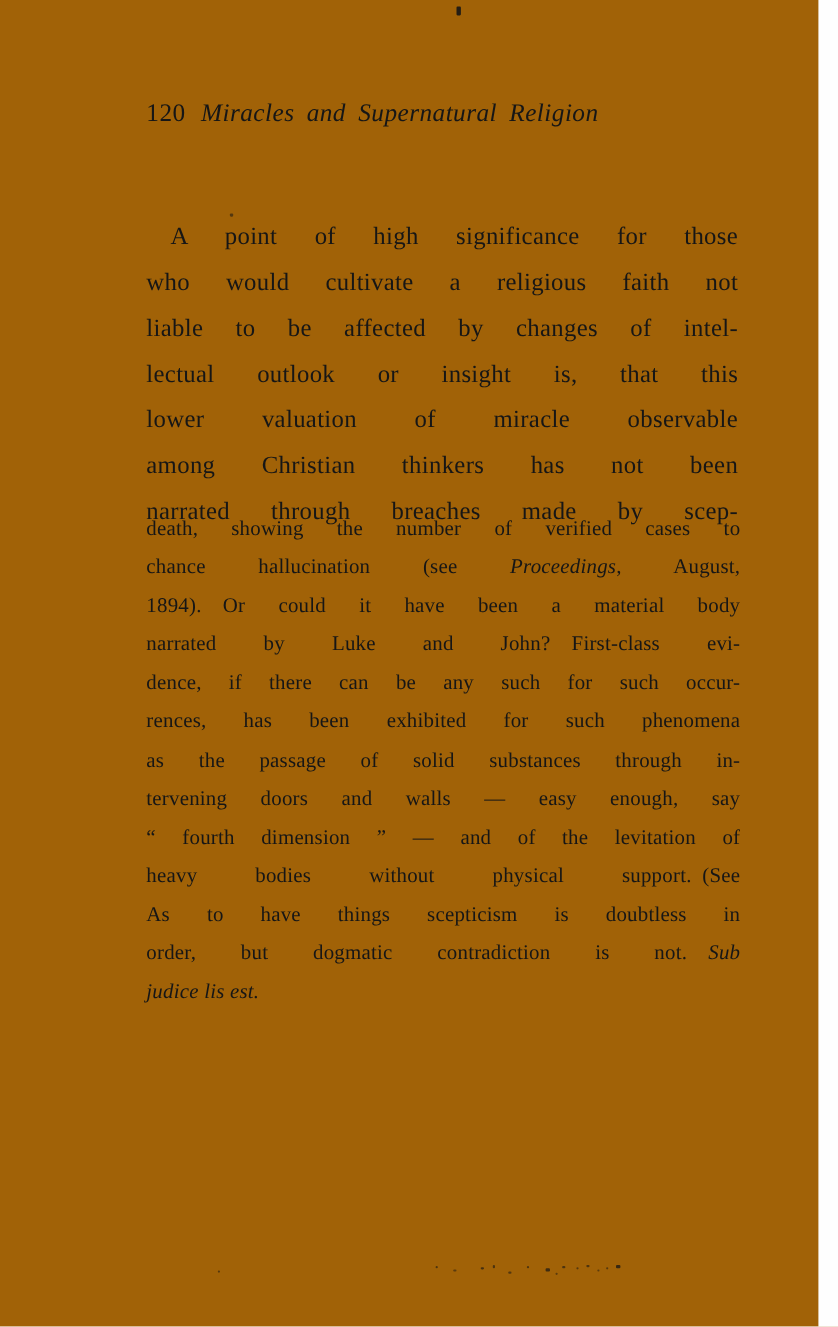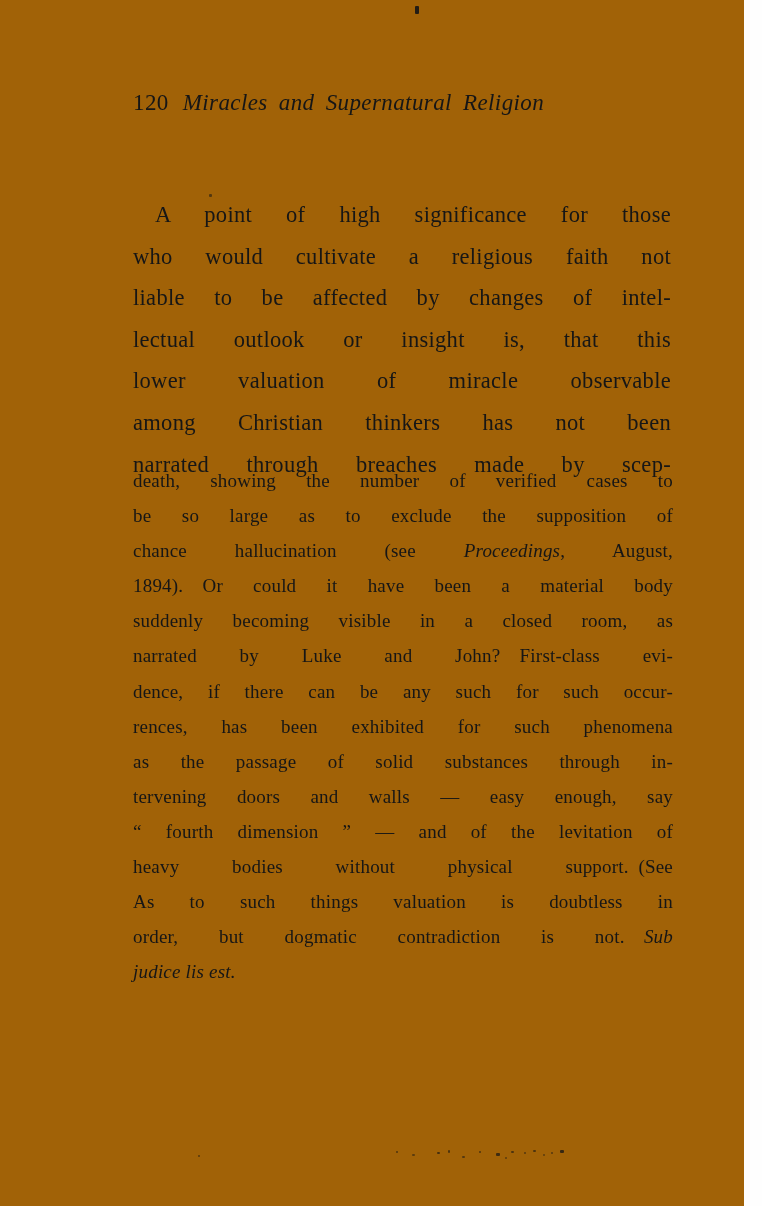--- a/index.html
+++ b/index.html
@@ -84,32 +84,30 @@
       <div class="tline"><span>who would cultivate a religious faith not</span></div>
       <div class="tline"><span>liable to be affected by changes of intel-</span></div>
       <div class="tline"><span>lectual outlook or insight is, that this</span></div>
       <div class="tline"><span>lower valuation of miracle observable</span></div>
       <div class="tline"><span>among Christian thinkers has not been</span></div>
       <div class="tline"><span>narrated through breaches made by scep-</span></div>
     </div>
 
   <div class="footnote-block">
       <div class="tline"><span>death, showing the number of verified cases to</span></div>
-      <div class="tline"><span>be so large as to exclude the supposition of</span></div>
       <div class="tline"><span>chance hallucination (see </span><span class="it">Proceedings</span><span>, August,</span></div>
       <div class="tline"><span>1894). Or could it have been a material body</span></div>
-      <div class="tline"><span>suddenly becoming visible in a closed room, as</span></div>
       <div class="tline"><span>narrated by Luke and John? First-class evi-</span></div>
       <div class="tline"><span>dence, if there can be any such for such occur-</span></div>
       <div class="tline"><span>rences, has been exhibited for such phenomena</span></div>
       <div class="tline"><span>as the passage of solid substances through in-</span></div>
       <div class="tline"><span>tervening doors and walls — easy enough, say</span></div>
       <div class="tline"><span>“ fourth dimension ” — and of the levitation of</span></div>
       <div class="tline"><span>heavy bodies without physical support. (See</span></div>
-      <div class="tline"><span>As to such things valuation is doubtless in</span></div>
+      <div class="tline"><span>As to have things scepticism is doubtless in</span></div>
       <div class="tline"><span>order, but dogmatic contradiction is not. </span><span class="it">Sub</span></div>
       <div class="tline left"><span class="it">judice lis est.</span></div>
     </div>
 
   <div>
       <div class="speck" style="left: 415px; top: 6px; width: 4px; height: 8px; opacity: 0.9;"></div>
       <div class="speck" style="left: 209px; top: 194px; width: 3px; height: 3px; opacity: 0.55;"></div>
       <div class="speck" style="left: 198px; top: 1155px; width: 2px; height: 2px; opacity: 0.55;"></div>
       <div class="speck" style="left: 396px; top: 1151px; width: 2px; height: 2px; opacity: 0.6;"></div>
       <div class="speck" style="left: 412px; top: 1154px; width: 3px; height: 2px; opacity: 0.5;"></div>

